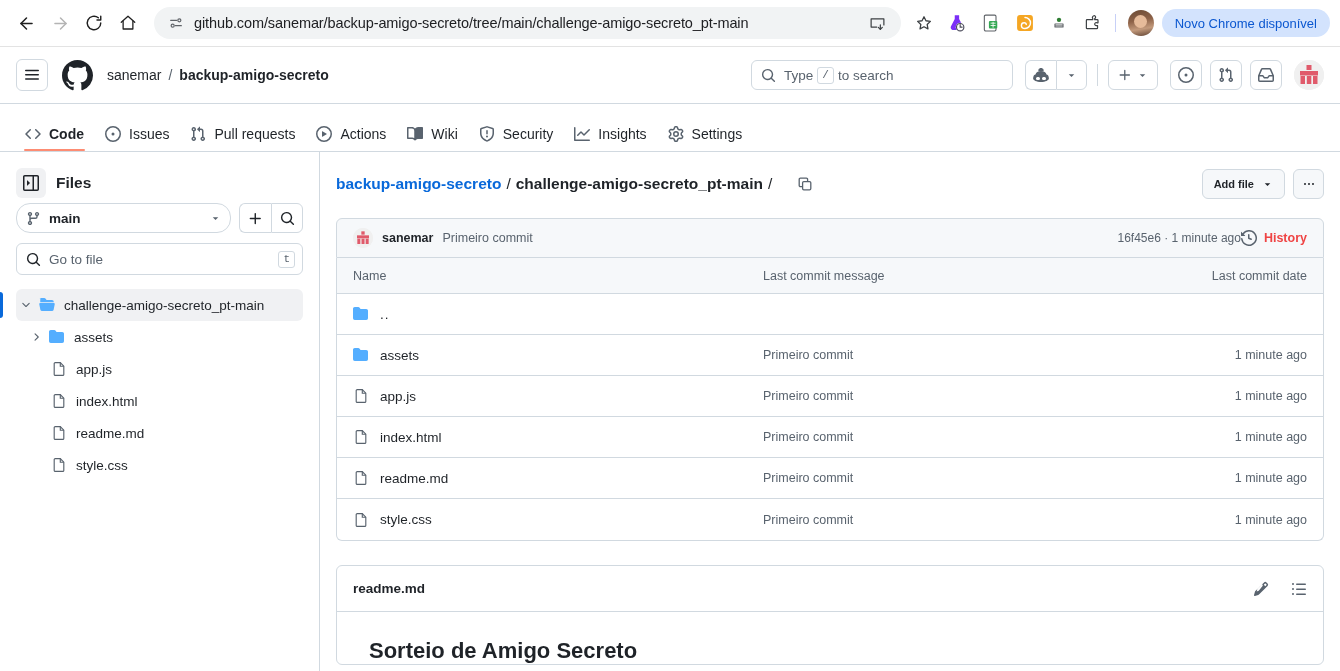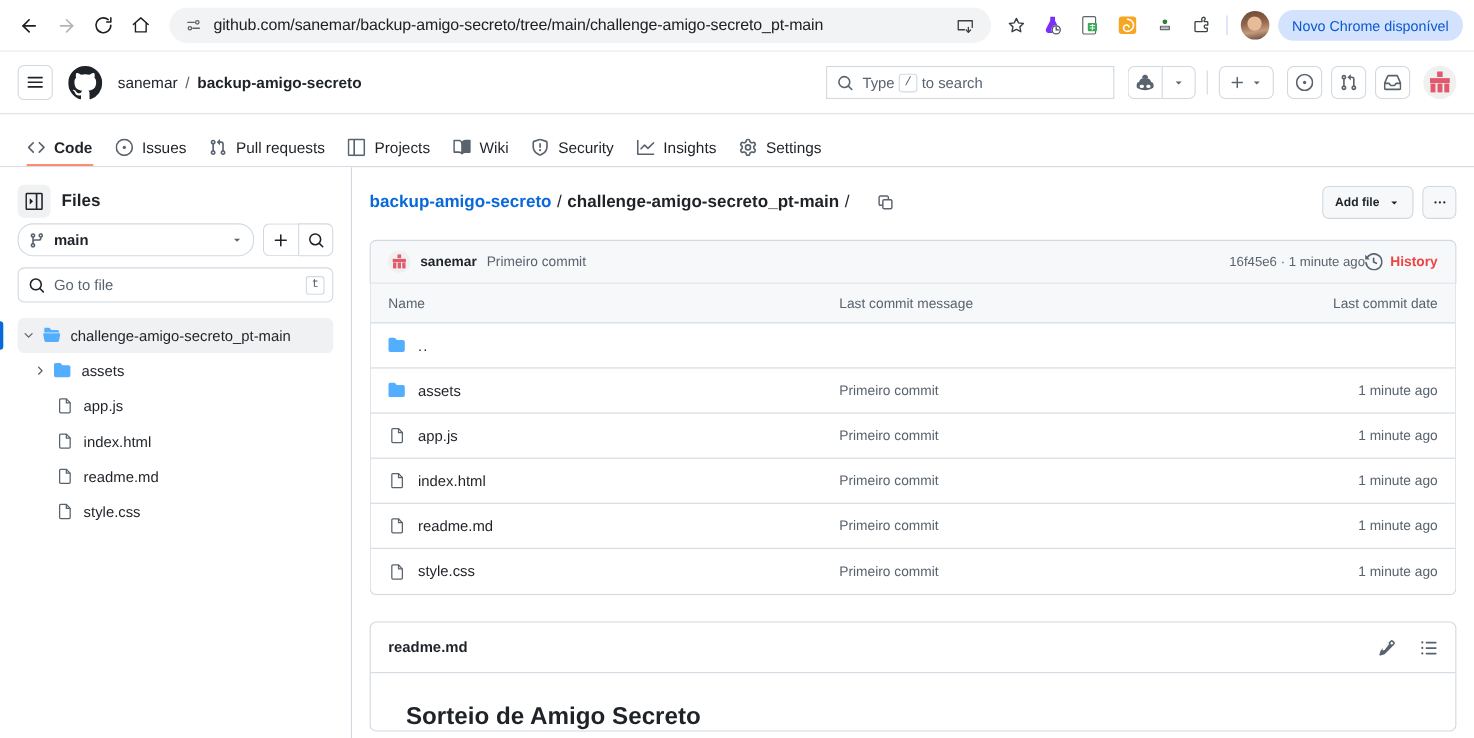--- a/index.html
+++ b/index.html
@@ -116,21 +116,21 @@
     font-size: 14px; color: #1f2328; white-space: nowrap;
   }
   .crumb-sep { font-size: 14px; color: #59636e; margin: 0 7px; }
   .crumb-repo {
     font-size: 14px; color: #1f2328; font-weight: bold; white-space: nowrap;
   }
   .header-spacer { flex: 1 1 auto; }
 
   .gh-search {
     width: 262px; height: 30px;
-    border: 1px solid #d1d9e0; border-radius: 0;
+    border: 1px solid #d1d9e0; border-radius: 6px;
     display: flex; align-items: center;
     padding: 0 9px;
     flex: 0 0 auto;
     background: #ffffff;
   }
   .gh-search .s-icon { color: #59636e; display: flex; margin-right: 8px; }
   .gh-search .s-text { font-size: 13.5px; color: #59636e; display: flex; align-items: center; gap: 4px;}
   .kbd {
     display: inline-flex; align-items: center; justify-content: center;
     min-width: 16px; height: 17px;
@@ -567,24 +567,24 @@
       <span class="ti">
           <svg width="16" height="16" viewBox="0 0 16 16" fill="currentColor">
             <path d="M1.5 3.25a2.25 2.25 0 1 1 3 2.122v5.256a2.251 2.251 0 1 1-1.5 0V5.372A2.25 2.25 0 0 1 1.5 3.25Zm5.677-.177L9.573.677A.25.25 0 0 1 10 .854V2.5h1A2.5 2.5 0 0 1 13.5 5v5.628a2.251 2.251 0 1 1-1.5 0V5a1 1 0 0 0-1-1h-1v1.646a.25.25 0 0 1-.427.177L7.177 3.427a.25.25 0 0 1 0-.354ZM3.75 2.5a.75.75 0 1 0 0 1.5.75.75 0 0 0 0-1.5Zm0 9.5a.75.75 0 1 0 0 1.5.75.75 0 0 0 0-1.5Zm8.25.75a.75.75 0 1 0 1.5 0 .75.75 0 0 0-1.5 0Z"></path>
           </svg>
         </span>
       <span>Pull requests</span>
     </div>
     <div class="nav-tab">
       <span class="ti">
           <svg width="16" height="16" viewBox="0 0 16 16" fill="currentColor">
-            <path d="M1.75 0h12.5C15.216 0 16 .784 16 1.75v12.5A1.75 1.75 0 0 1 14.25 16H1.75A1.75 1.75 0 0 1 0 14.25V1.75C0 .784.784 0 1.75 0ZM1.5 1.75v12.5c0 .138.112.25.25.25h3.5V1.5h-3.5a.25.25 0 0 0-.25.25Zm5.25-.25v13h7.5a.25.25 0 0 0 .25-.25V1.75a.25.25 0 0 0-.25-.25Z"></path>
+            <path d="M8 0a8 8 0 1 1 0 16A8 8 0 0 1 8 0ZM1.5 8a6.5 6.5 0 1 0 13 0 6.5 6.5 0 0 0-13 0Zm4.879-2.773 4.264 2.559a.25.25 0 0 1 0 .428l-4.264 2.559A.25.25 0 0 1 6 10.559V5.442a.25.25 0 0 1 .379-.215Z"></path>
           </svg>
         </span>
-      <span>Projects</span>
+      <span>Actions</span>
     </div>
     <div class="nav-tab">
       <span class="ti">
           <svg width="16" height="16" viewBox="0 0 16 16" fill="currentColor">
             <path d="M0 1.75A.75.75 0 0 1 .75 1h4.253c1.227 0 2.317.59 3 1.501A3.743 3.743 0 0 1 11.006 1h4.245a.75.75 0 0 1 .75.75v10.5a.75.75 0 0 1-.75.75h-4.507a2.25 2.25 0 0 0-1.591.659l-.622.621a.75.75 0 0 1-1.06 0l-.622-.621A2.25 2.25 0 0 0 5.258 13H.75a.75.75 0 0 1-.75-.75Zm8.755 3a2.25 2.25 0 0 1 2.25-2.25H14.5v9h-3.757c-.71 0-1.4.201-1.992.572ZM7.245 4.75a2.25 2.25 0 0 0-2.25-2.25H1.5v9h3.757a3.75 3.75 0 0 1 1.988.572Z"></path>
           </svg>
         </span>
       <span>Wiki</span>
     </div>
     <div class="nav-tab">

